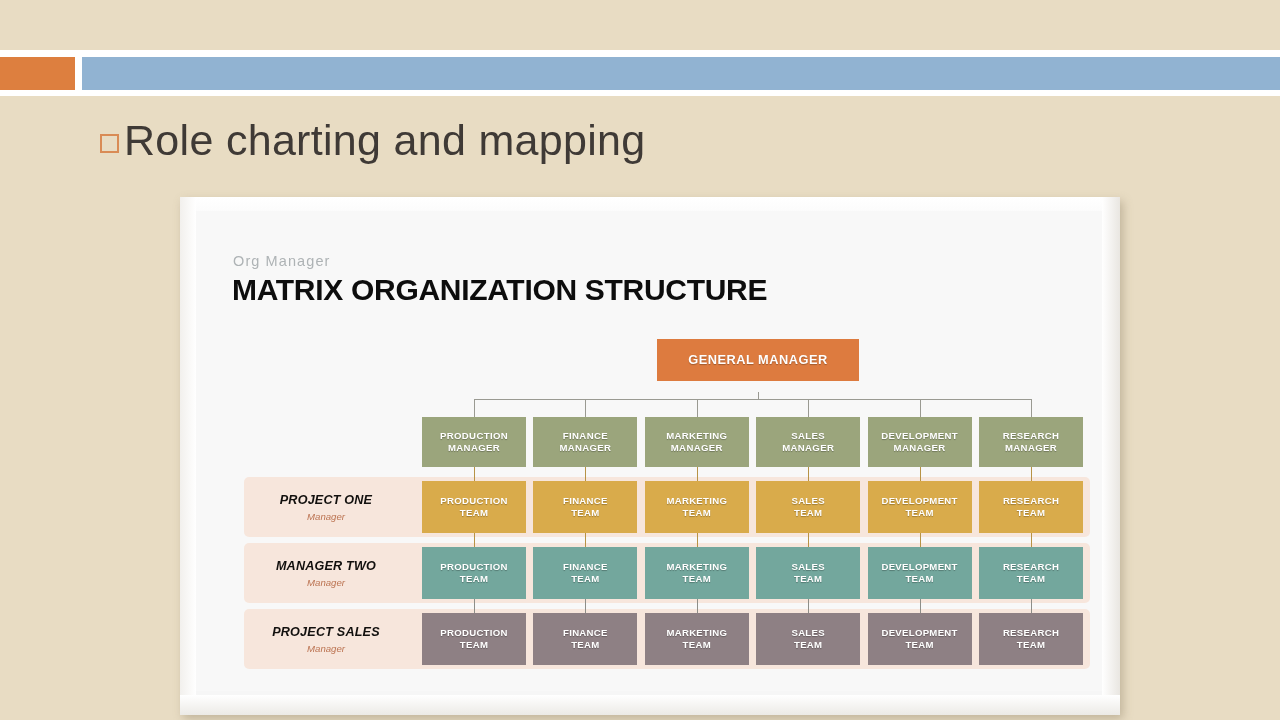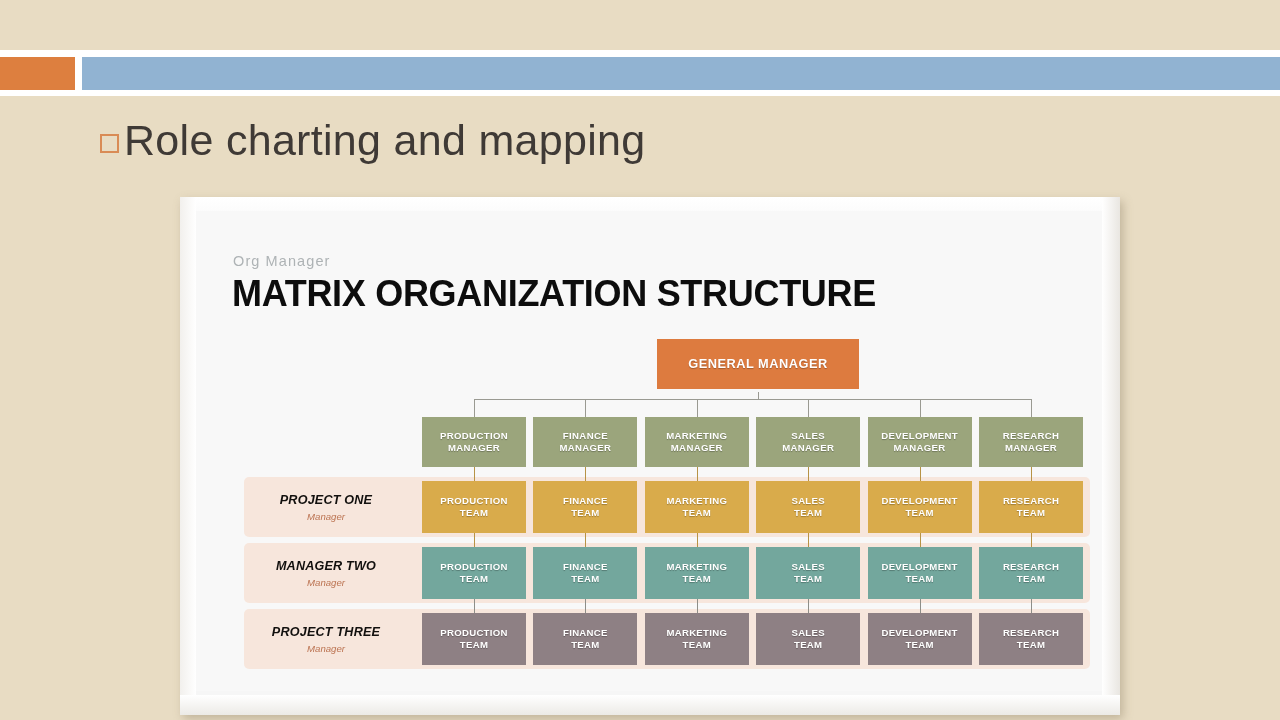--- a/index.html
+++ b/index.html
@@ -120,21 +120,21 @@
     position: absolute;
     left: 37px; top: 42px;
     font-size: 14.5px;
     color: #aeb3b5;
     letter-spacing: 1.1px;
     font-weight: 400;
   }
   #chart-title {
     position: absolute;
     left: 36px; top: 62px;
-    font-size: 36px;
+    font-size: 30px;
     font-weight: bold;
     color: #0d0d0d;
     letter-spacing: -0.3px;
     white-space: nowrap;
   }
 
   
   #org {
     position: absolute;
     left: 0; top: 0;
@@ -150,21 +150,21 @@
     justify-content: center;
     color: #ffffff;
     font-weight: bold;
     line-height: 1.22;
     text-align: center;
     text-shadow: 0 1px 1px rgba(0,0,0,0.28);
   }
 
   #gm-node {
     left: 461px; top: 128px;
-    width: 202px; height: 50px;
+    width: 202px; height: 42px;
     background: #dd7b3f;
     font-size: 12.8px;
     letter-spacing: 0.5px;
   }
 
   .mgr-node {
     top: 206px;
     width: 104px; height: 50px;
     background: #9ba57c;
     font-size: 9.6px;
@@ -251,21 +251,21 @@
             <div class="proj-name">PROJECT ONE</div>
             <div class="proj-sub">Manager</div>
           </div>
           <div class="band" id="band-2" style="top: 332px; height: 60px; background: rgb(247, 230, 220);"></div>
           <div class="band-label" style="top: 348px;">
             <div class="proj-name">MANAGER TWO</div>
             <div class="proj-sub">Manager</div>
           </div>
           <div class="band" id="band-3" style="top: 398px; height: 60px; background: rgb(247, 230, 220);"></div>
           <div class="band-label" style="top: 414px;">
-            <div class="proj-name">PROJECT THREE</div>
+            <div class="proj-name">PROJECT SALES</div>
             <div class="proj-sub">Manager</div>
           </div>
           <div class="connector v-line" style="left: 562px; top: 181px; height: 7px;"></div>
           <div class="connector h-line" style="left: 278px; top: 188px; width: 557px;"></div>
           <div class="connector v-line" style="left: 278px; top: 188px; height: 18px;"></div>
           <div class="connector v-line" style="left: 389.4px; top: 188px; height: 18px;"></div>
           <div class="connector v-line" style="left: 500.8px; top: 188px; height: 18px;"></div>
           <div class="connector v-line" style="left: 612.2px; top: 188px; height: 18px;"></div>
           <div class="connector v-line" style="left: 723.6px; top: 188px; height: 18px;"></div>
           <div class="connector v-line" style="left: 835px; top: 188px; height: 18px;"></div>

